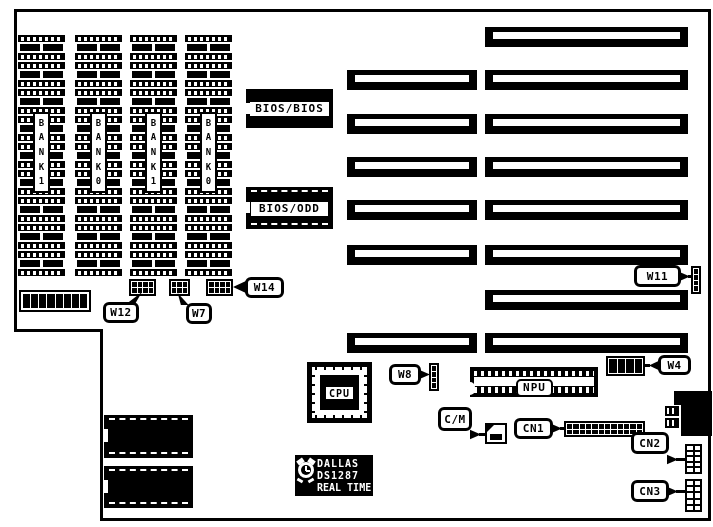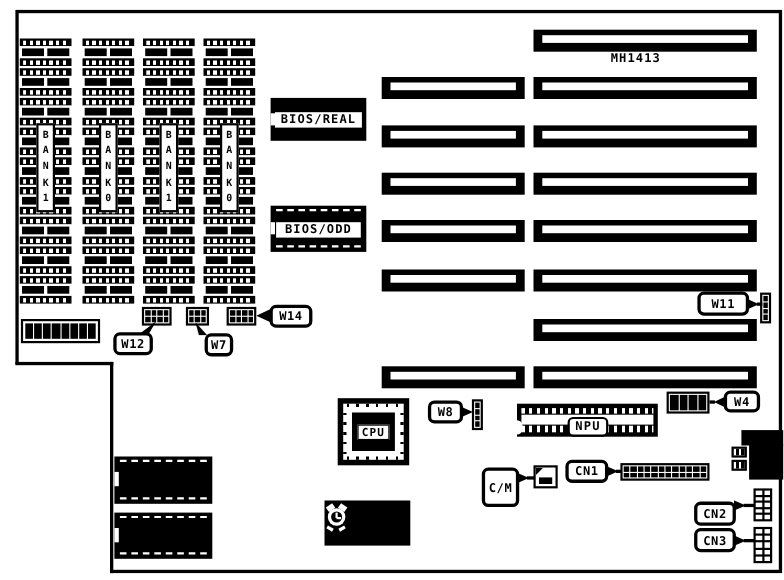--- a/index.html
+++ b/index.html
@@ -52,25 +52,24 @@
 </head>
 <body>
 
 <div id="stage">
 
   <div class="abs" style="left:14px;top:9px;width:697px;height:512px;border:3px solid #000;box-sizing:border-box;z-index:1"></div>
   <div class="abs" style="left:0;top:331px;width:100px;height:196px;background:#fff;z-index:2"></div>
   <div class="edge" style="left:14px;top:329px;width:89px;height:3px"></div>
   <div class="edge" style="left:100px;top:329px;width:3px;height:192px"></div>
 
-  <div class="abs" style="left:518px;top:46px;width:120px;text-align:center;font-weight:bold;font-size:11px;letter-spacing:1px;z-index:4">MH1413</div>
 
   <div class="chip-black" style="left:246px;top:89px;width:87px;height:39px">
     <i class="notch" style="top:14px"></i>
-    <span class="chip-label" style="left:4px;top:13px;width:79px">BIOS/REAL</span>
+    <span class="chip-label" style="left:4px;top:13px;width:79px">BIOS/BIOS</span>
   </div>
 
   <div class="chip-black" style="left:246px;top:187px;width:87px;height:42px">
     <i class="dash" style="top:3px"></i>
     <i class="dash" style="bottom:4px"></i>
     <i class="notch" style="top:15px"></i>
     <span class="chip-label" style="left:5px;top:15px;width:77px">BIOS/ODD</span>
   </div>
 
   <div class="chip-black" style="left:307px;top:362px;width:65px;height:61px">
@@ -105,43 +104,48 @@
     <div class="abs" style="left:2px;top:4px;width:19px;height:25px">
       <i style="position:absolute;left:0;top:0;width:7px;height:5px;background:#fff;transform:rotate(-35deg)"></i>
       <i style="position:absolute;right:1px;top:0;width:7px;height:5px;background:#fff;transform:rotate(35deg)"></i>
       <i style="position:absolute;left:1px;top:3px;width:16px;height:16px;background:#fff;border-radius:50%"></i>
       <i style="position:absolute;left:4px;top:6px;width:10px;height:10px;background:#000;border-radius:50%"></i>
       <i style="position:absolute;left:8px;top:7px;width:2px;height:5px;background:#fff"></i>
       <i style="position:absolute;left:9px;top:11px;width:4px;height:2px;background:#fff"></i>
       <i style="position:absolute;left:0;bottom:2px;width:6px;height:3px;background:#fff;transform:rotate(30deg)"></i>
       <i style="position:absolute;right:2px;bottom:2px;width:6px;height:3px;background:#fff;transform:rotate(-30deg)"></i>
     </div>
+    <div class="abs" style="left:22px;top:3px;width:55px">
+      <div style="font-weight:bold;font-size:10px;line-height:12px;letter-spacing:1px">DALLAS</div>
+      <div style="font-weight:bold;font-size:10px;line-height:12px;letter-spacing:1px">DS1287</div>
+      <div style="font-weight:bold;font-size:10px;line-height:12px">REAL TIME</div>
+    </div>
   </div>
 
 
   <div class="chip-black" style="left:104px;top:415px;width:89px;height:43px">
     <i class="dash" style="top:3px"></i>
       <i class="dash" style="bottom:4px"></i>
     <i class="notch" style="top:14px;height:13px"></i>
   </div>
   <div class="chip-black" style="left:104px;top:466px;width:89px;height:42px">
     <i class="dash" style="top:3px"></i>
       <i class="dash" style="bottom:4px"></i>
     <i class="notch" style="top:14px;height:13px"></i>
   </div>
 
   <div class="callout" style="left:103px;top:302px;width:36px;height:21px">W12</div>
   <div class="callout" style="left:186px;top:303px;width:26px;height:21px">W7</div>
   <div class="callout" style="left:245px;top:277px;width:39px;height:21px">W14</div>
   <div class="callout" style="left:634px;top:265px;width:47px;height:22px">W11</div>
   <div class="callout" style="left:389px;top:364px;width:32px;height:21px">W8</div>
   <div class="callout" style="left:658px;top:355px;width:33px;height:20px">W4</div>
-  <div class="callout" style="left:438px;top:425px;width:34px;height:36px">C/M</div>
+  <div class="callout" style="left:438px;top:407px;width:34px;height:24px">C/M</div>
   <div class="callout" style="left:514px;top:418px;width:39px;height:21px">CN1</div>
-  <div class="callout" style="left:631px;top:456px;width:38px;height:22px">CN2</div>
+  <div class="callout" style="left:631px;top:432px;width:38px;height:22px">CN2</div>
   <div class="callout" style="left:631px;top:480px;width:38px;height:22px">CN3</div>
 
   <div class="tri" style="left:126px;top:292px;width:16px;height:11px;clip-path:polygon(100% 0,10% 100%,60% 100%)"></div>
   <div class="tri" style="left:176px;top:293px;width:14px;height:12px;clip-path:polygon(12% 0,35% 100%,90% 100%)"></div>
   <div class="tri" style="left:233px;top:280px;width:14px;height:14px;clip-path:polygon(0 50%,100% 4%,100% 96%)"></div>
   <div class="tri" style="left:679px;top:271px;width:11px;height:11px;clip-path:polygon(0 6%,0 94%,100% 50%)"></div>
   <div class="lnk" style="left:688px;top:275px;width:5px;height:3px"></div>
   <div class="tri" style="left:419px;top:369px;width:11px;height:11px;clip-path:polygon(0 6%,0 94%,100% 50%)"></div>
   <div class="tri" style="left:649px;top:360px;width:10px;height:11px;clip-path:polygon(100% 6%,100% 94%,0 50%)"></div>
   <div class="lnk" style="left:645px;top:364px;width:5px;height:3px"></div>

